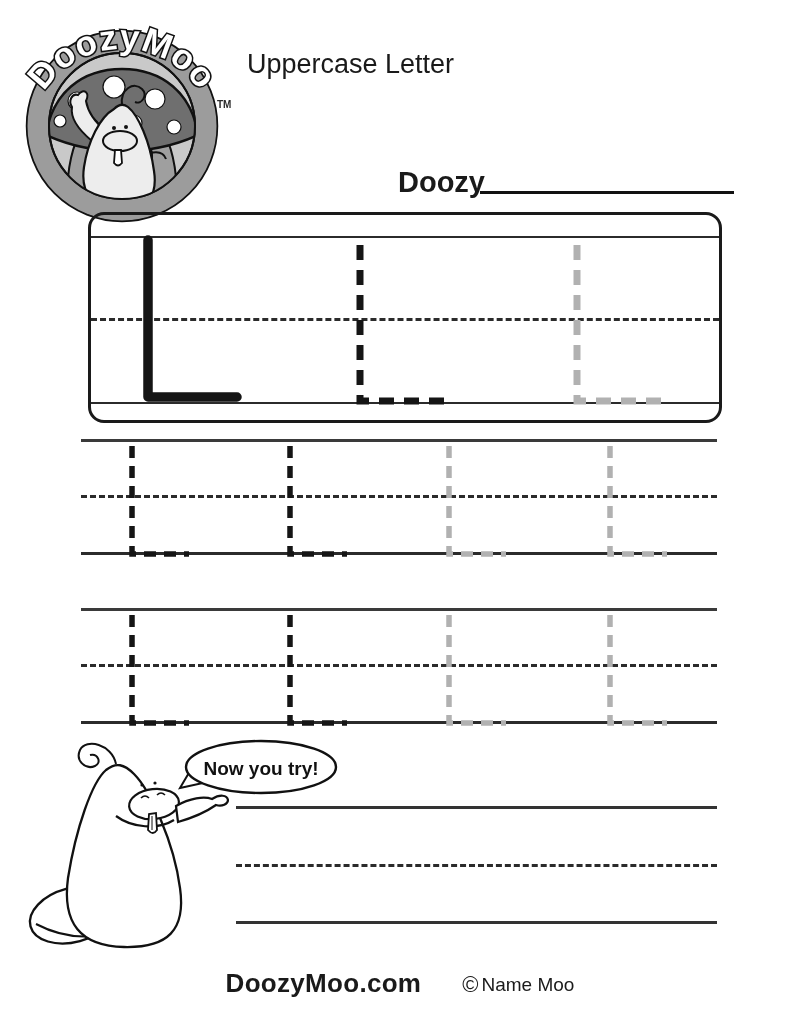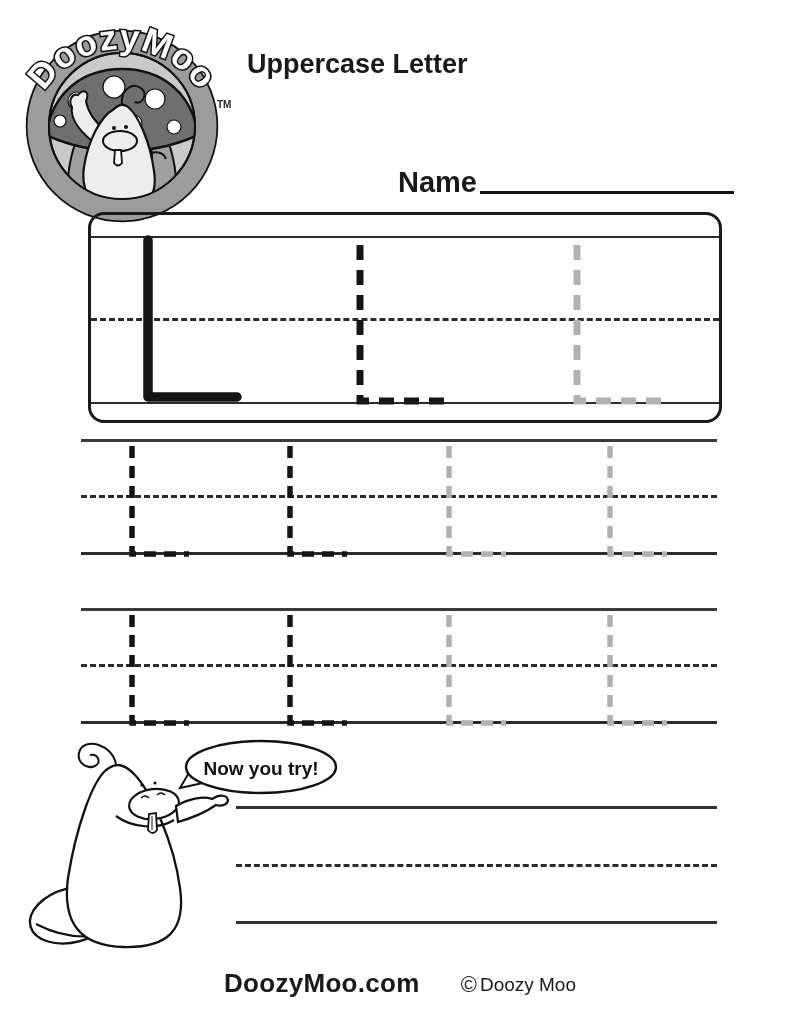--- a/index.html
+++ b/index.html
@@ -5,21 +5,21 @@
   html,body{margin:0;padding:0;background:#888;}
   .page{
     position:relative; width:800px; height:1035px; background:#ffffff;
     font-family:"Liberation Sans", sans-serif; color:#1a1a1a;
     margin:0 auto; overflow:hidden;
   }
   .abs{position:absolute;}
   
   .title-block{left:247px; top:46px; width:520px; line-height:37px;}
   .title{font-size:28px; font-weight:700; letter-spacing:.2px;}
-  .subtitle{font-size:27px; font-weight:700;}
+  .subtitle{font-size:27px; font-weight:400;}
   
   .name-label{left:398px; top:166px; font-size:29px; font-weight:700;}
   .name-line{left:480px; top:191px; width:254px; border-top:3px solid #111;}
   
   .example-box{
     left:88px; top:212px; width:634px; height:211px;
     border:3px solid #1a1a1a; border-radius:16px; box-sizing:border-box;
   }
   .ex-line-top{left:0; right:0; top:21px; border-top:2.5px solid #2b2b2b;}
   .ex-line-mid{left:0; right:0; top:103px; border-top:3px dashed #2b2b2b;}
@@ -89,21 +89,21 @@
     <text font-size="35" font-weight="700" fill="#ffffff" stroke="#111" stroke-width="3" style="paint-order:stroke fill; letter-spacing:1px;">
       <textPath href="#logoArc" startOffset="50%" text-anchor="middle">DoozyMoo</textPath>
     </text>
     <text x="195" y="86" font-size="10" fill="#2a2a2a" font-weight="700">TM</text>
   </svg>
 
   <div class="abs title-block">
     <div class="subtitle">Uppercase Letter</div>
   </div>
 
-  <div class="abs name-label">Name</div>
+  <div class="abs name-label">Doozy</div>
   <div class="abs name-line"></div>
 
   <div class="abs example-box">
     <div class="abs ex-line-top"></div>
     <div class="abs ex-line-mid"></div>
     <div class="abs ex-line-bot"></div>
     <svg class="abs ex-letters" width="634" height="211" viewBox="0 0 634 211">
       <path d="M60,28 V185 H149" fill="none" stroke="#151515" stroke-width="9.5" stroke-linecap="round" stroke-linejoin="round"></path>
       <path d="M272,33 V189 H360" fill="none" stroke="#151515" stroke-width="7" stroke-dasharray="15 10"></path>
       <path d="M489,33 V189 H577" fill="none" stroke="#b1b1b1" stroke-width="7" stroke-dasharray="15 10"></path>
@@ -153,17 +153,17 @@
   </svg>
 
   <div class="abs blank-top"></div>
   <div class="abs blank-mid"></div>
   <div class="abs blank-bot"></div>
 
   <div class="abs footer">
     <span class="site">DoozyMoo.com</span>
     <span class="copyright">
       <span class="copy-symbol">©</span>
-      <span>Doozy Moo</span>
+      <span>Name Moo</span>
     </span>
   </div>
 
 </div>
 
 </body></html>

